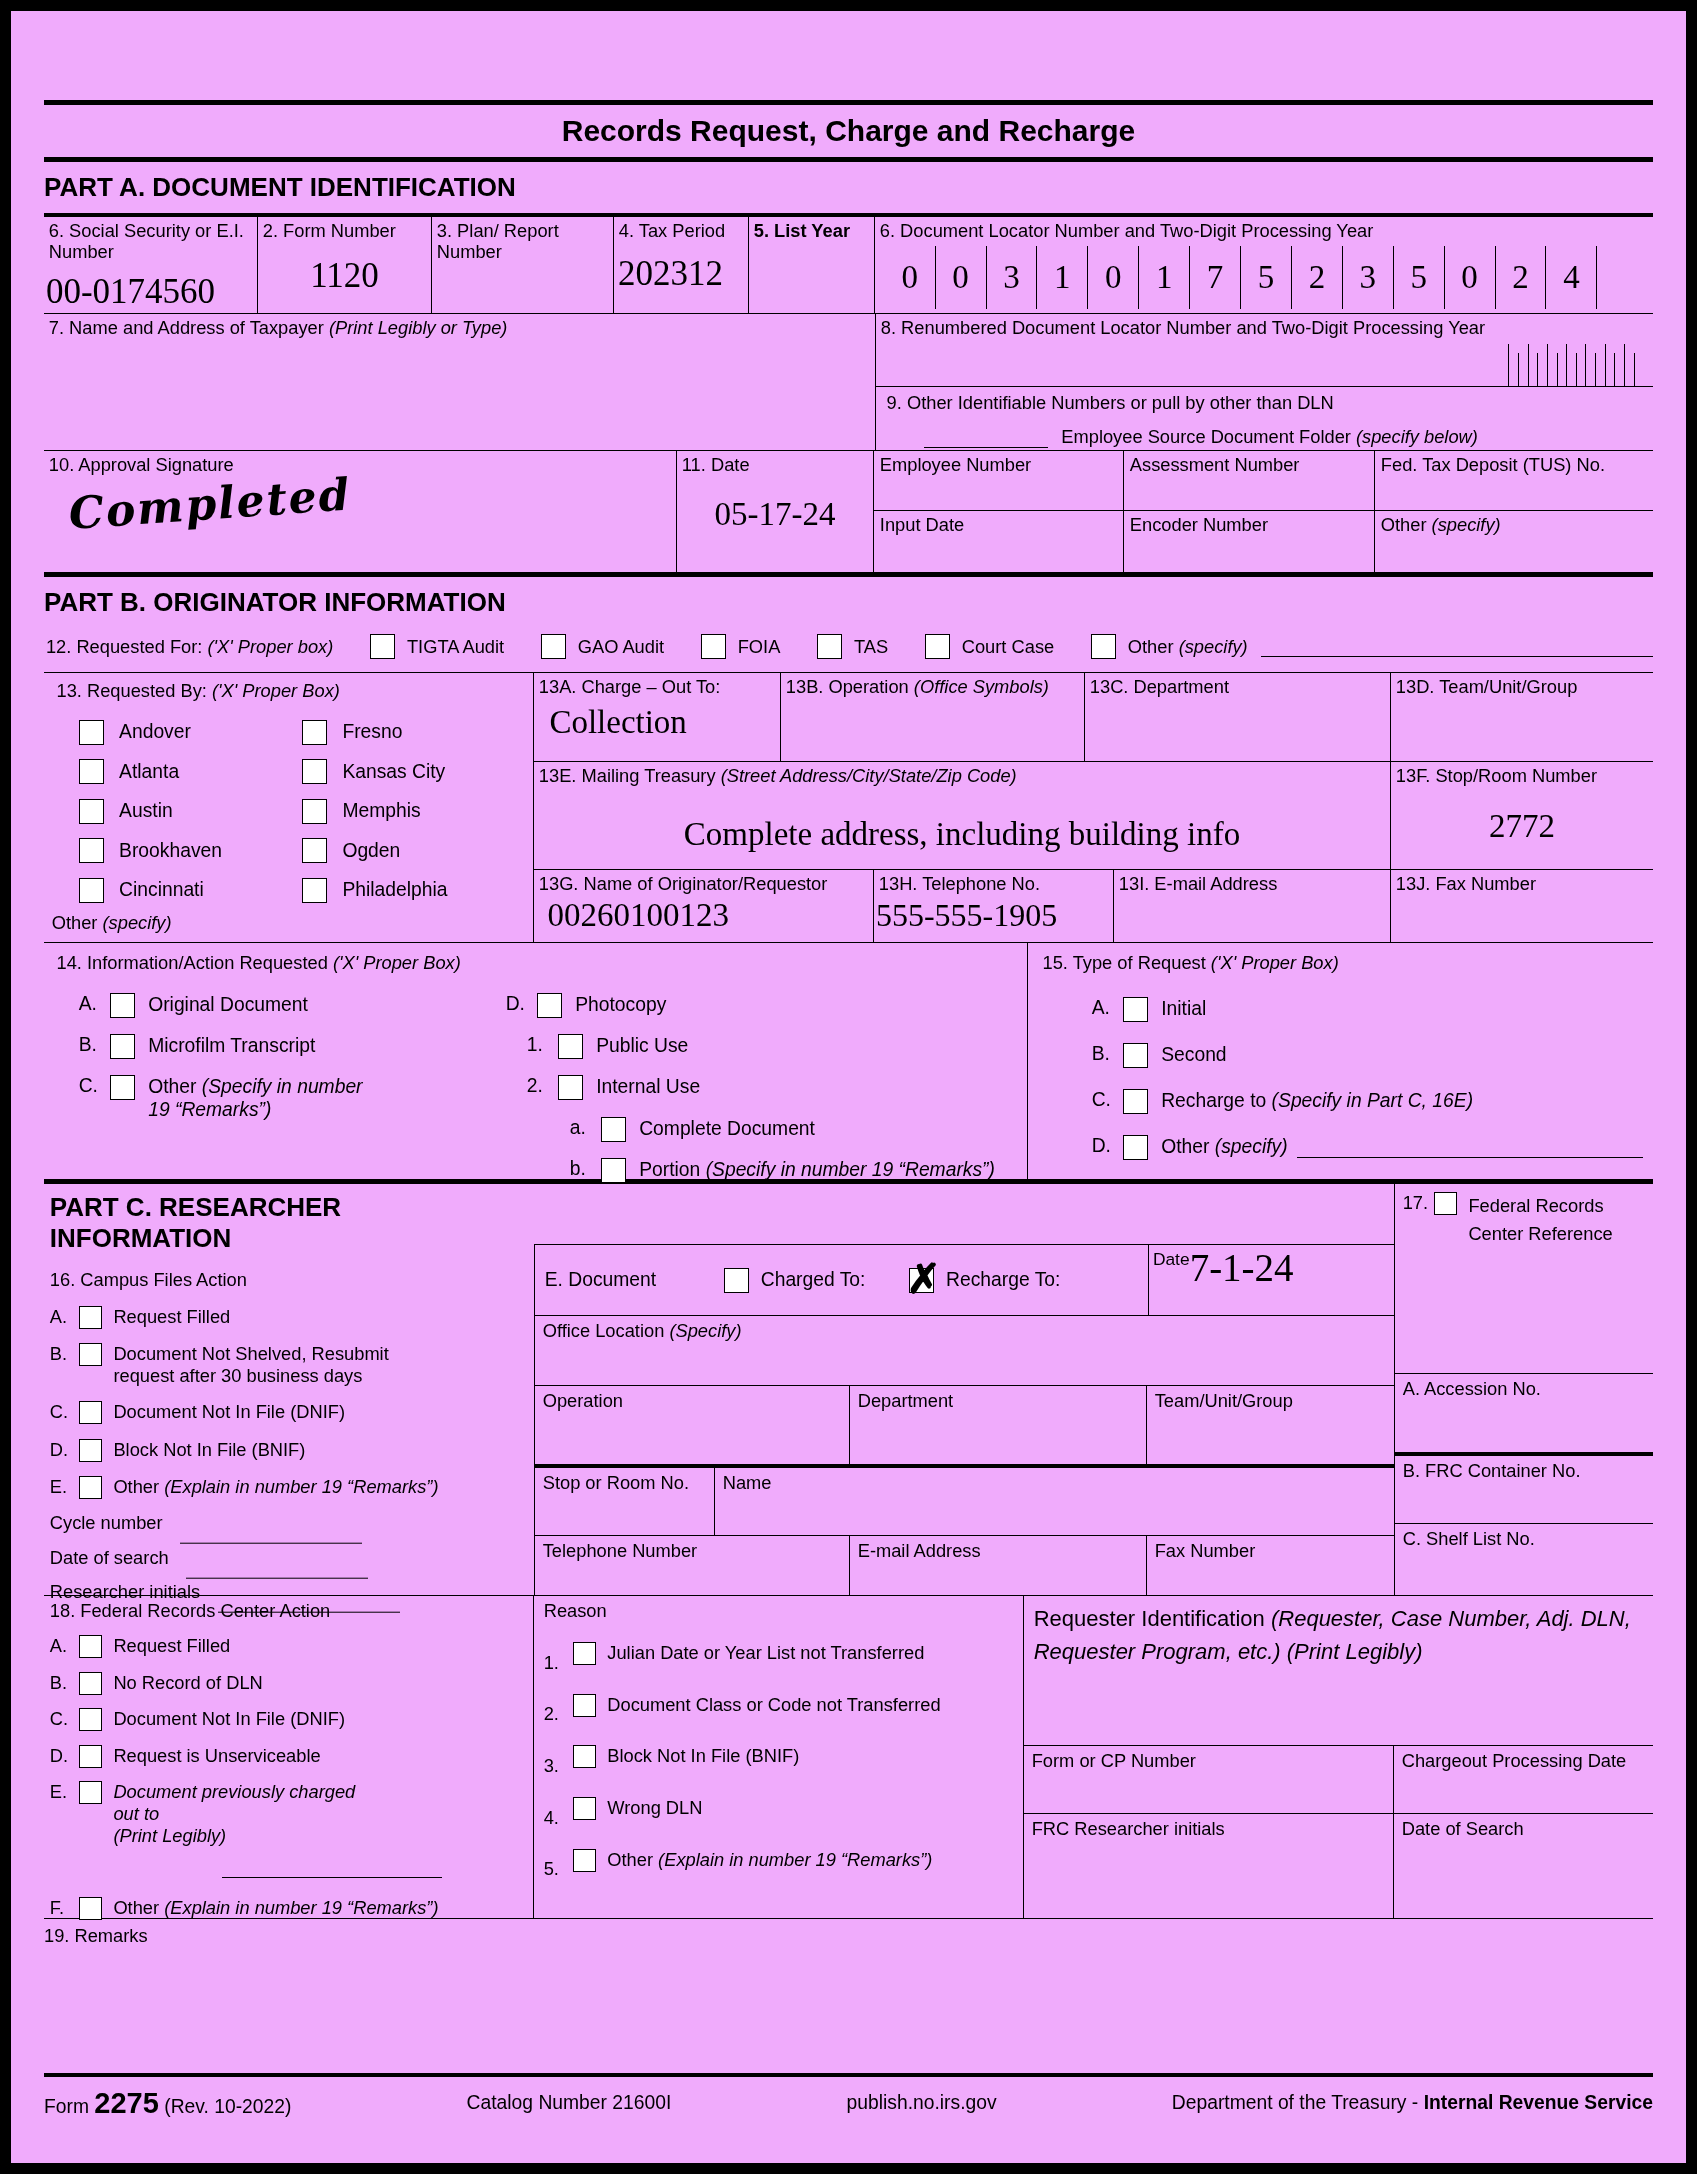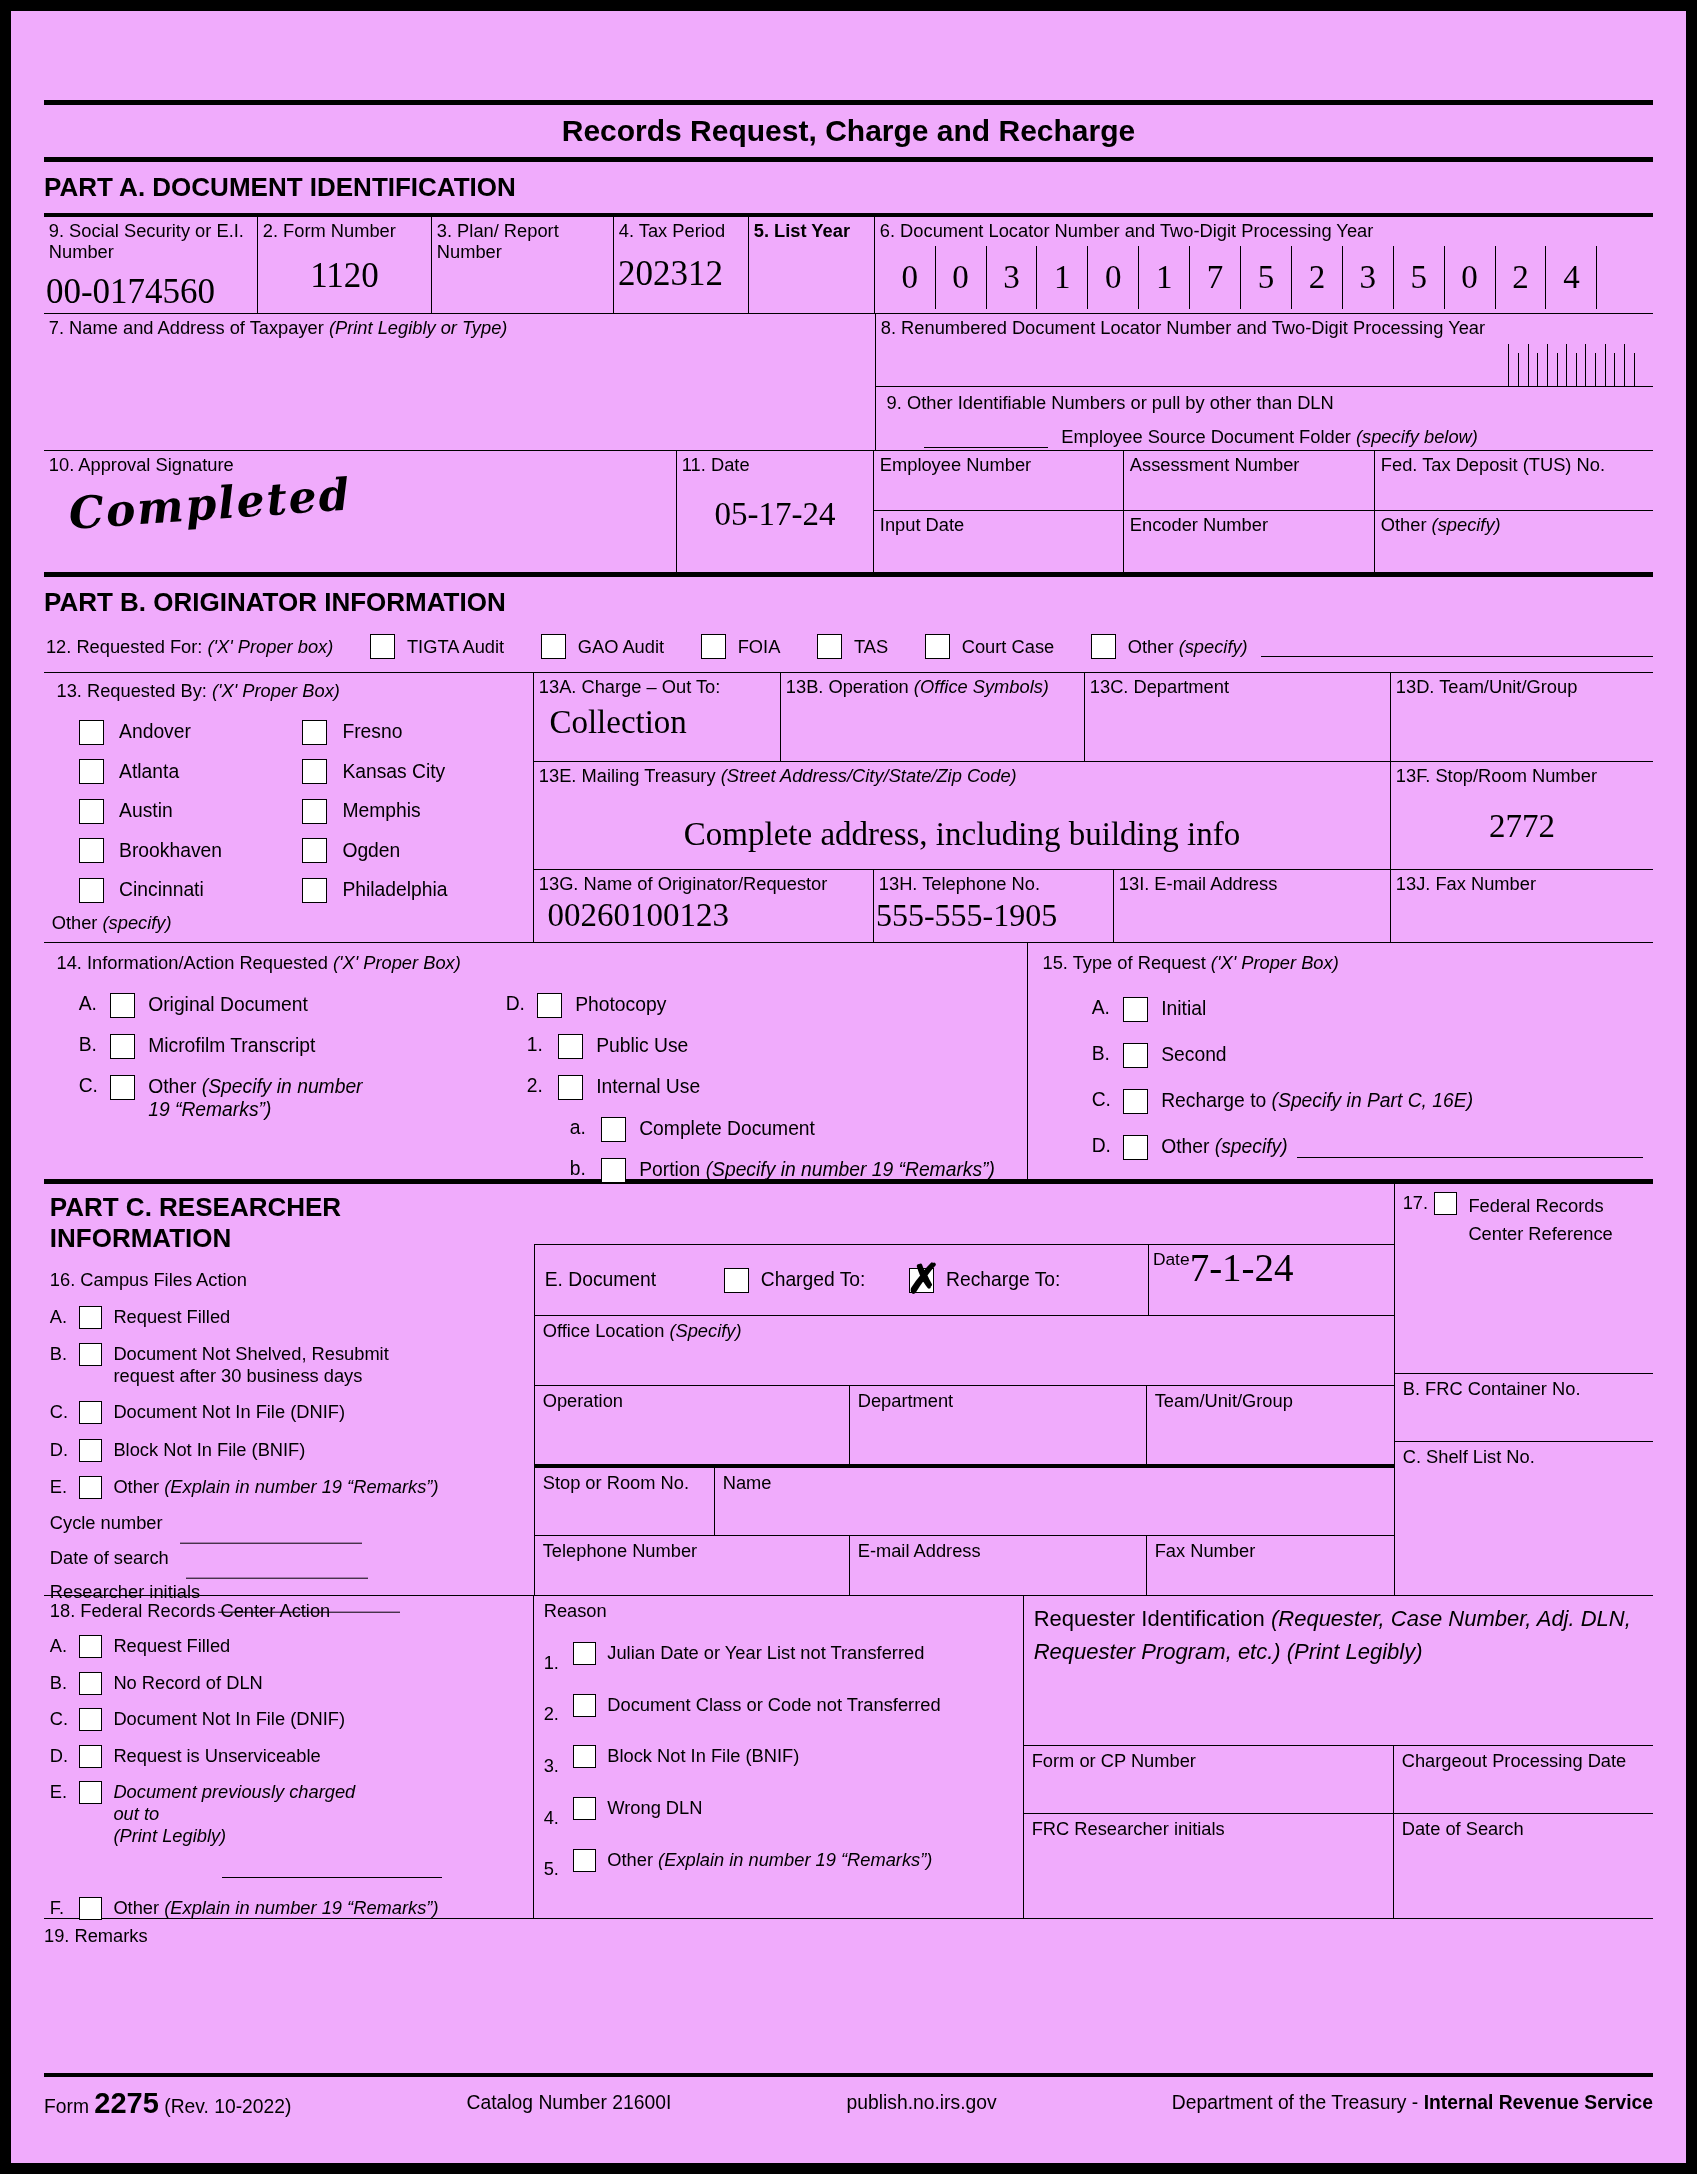--- a/index.html
+++ b/index.html
@@ -161,21 +161,21 @@
   <div class="spacer-top"></div>
 
   <div class="title-band">
     <h1>Records Request, Charge and Recharge</h1>
   </div>
 
   <div class="part-head">PART A. DOCUMENT IDENTIFICATION</div>
 
   <div class="row row1">
     <div class="c f1">
-      <div class="lbl">9. Social Security or E.I. Number</div>
+      <div class="lbl">6. Social Security or E.I. Number</div>
       <div class="serifval">00-0174560</div>
     </div>
     <div class="c f2">
       <div class="lbl">2. Form Number</div>
       <div class="serifval">1120</div>
     </div>
     <div class="c f3">
       <div class="lbl">3. Plan/ Report Number</div>
     </div>
     <div class="c f4">
@@ -538,20 +538,21 @@
         <div class="pcell op2">E-mail Address</div>
         <div class="pcell op3">Fax Number</div>
       </div>
     </div>
     <div class="pcc3">
       <div class="c17">
         <span class="pfx">17.</span>
         <span class="cb"></span>
         <span class="txt">Federal Records Center Reference</span>
       </div>
+      <div class="c-acc">A. Accession No.</div>
       <div class="c-frc">B. FRC Container No.</div>
       <div class="c-shelf">C. Shelf List No.</div>
     </div>
   </div>
 
   <div class="s18">
     <div class="s18c1">
       <div>18. Federal Records Center Action</div>
       <div class="ck-item">
             <span class="pfx">A.</span>

